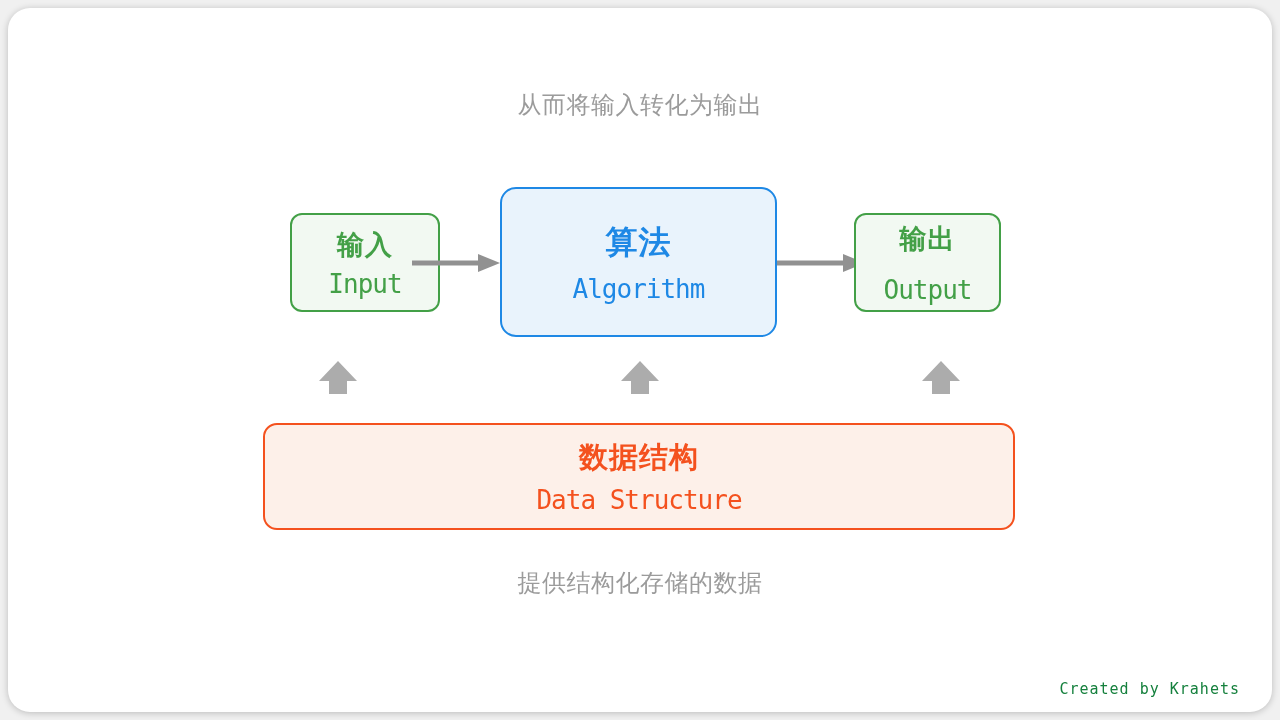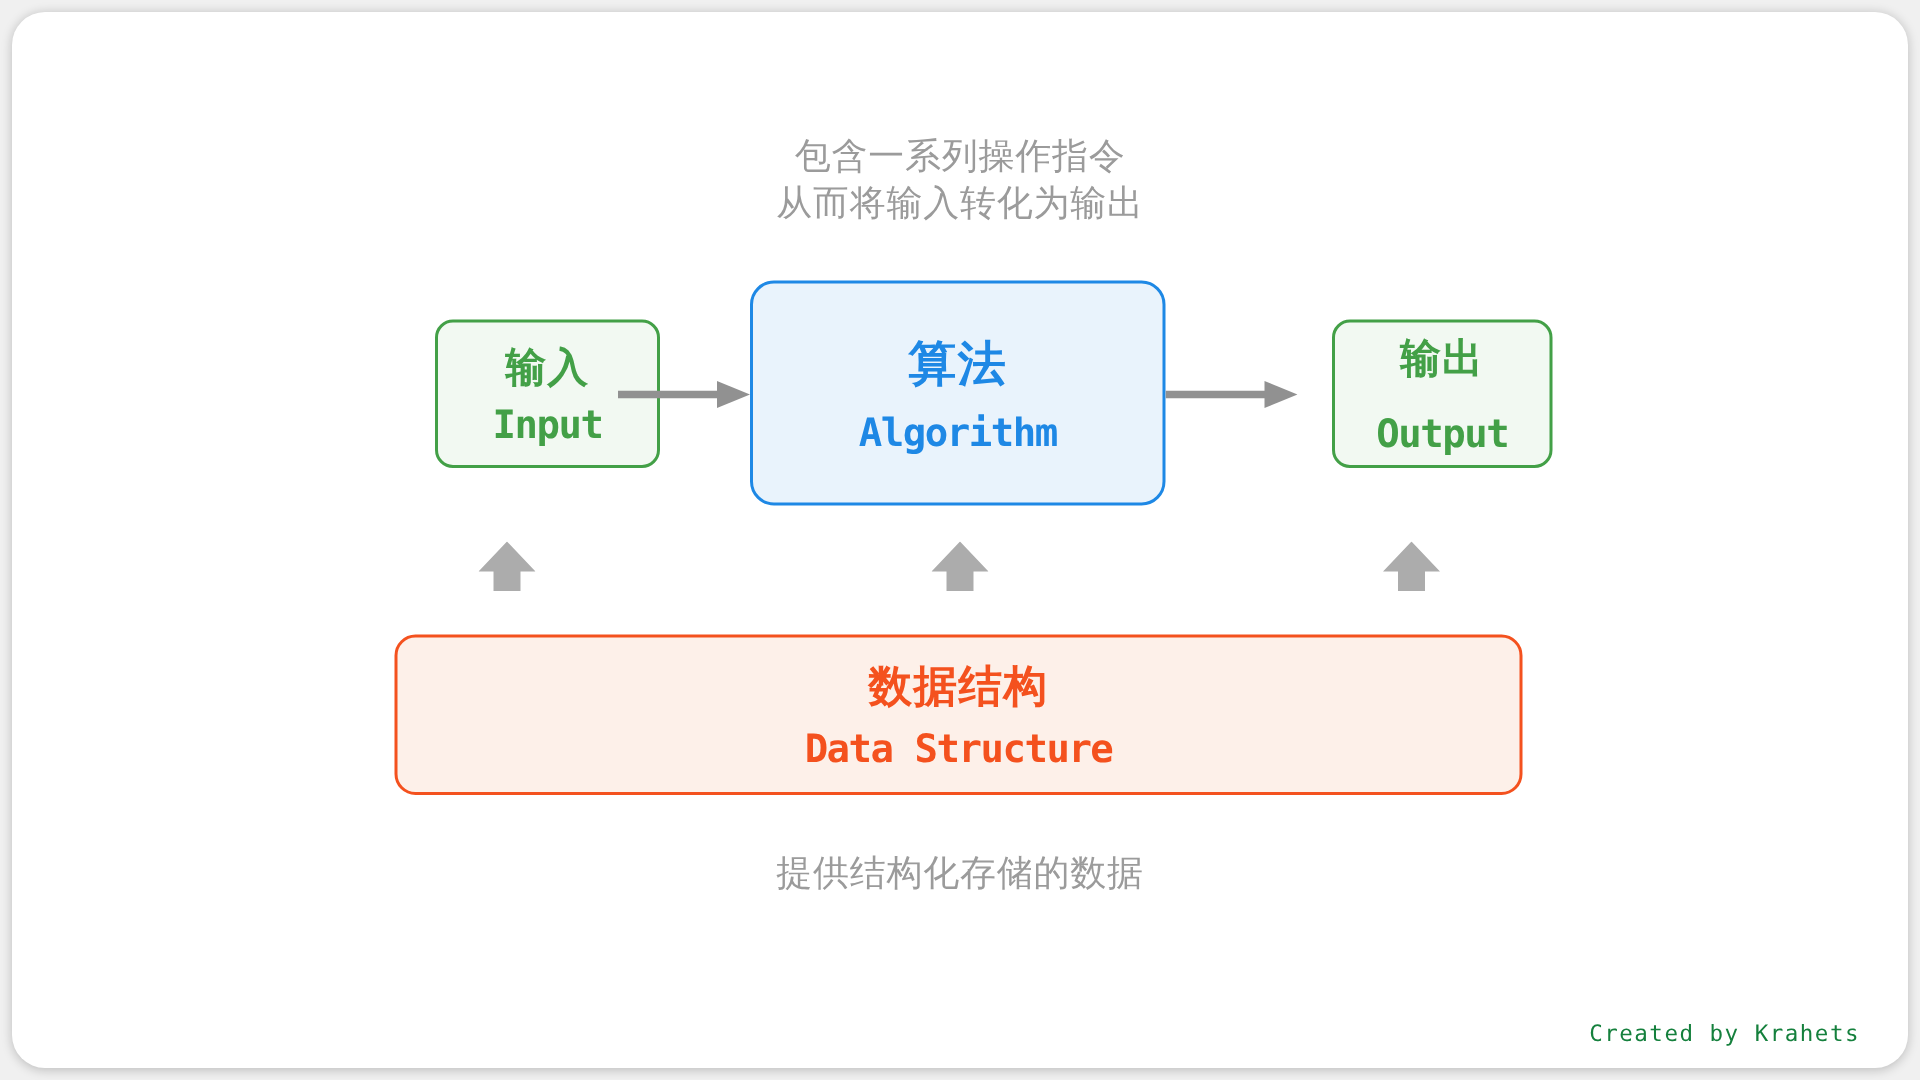--- a/index.html
+++ b/index.html
@@ -50,39 +50,38 @@
     justify-content: center;
   }
   .node .zh {
     font-weight: 700;
     letter-spacing: 1px;
   }
   .node .en {
     font-family: "DejaVu Sans Mono", "Liberation Mono", monospace;
     font-size: 26px;
     letter-spacing: -1px;
-    font-weight: bold;
   }
   .node-input {
     left: 254px; top: 205px;
     width: 150px; height: 99px;
     border-radius: 12px;
     gap: 6px;
     margin-left: 28px;
   }
   .node-input .zh, .node-output .zh { font-size: 27px; }
   .node-algorithm {
     left: 492px; top: 179px;
     width: 277px; height: 150px;
     border-radius: 16px;
     gap: 9px;
   }
   .node-algorithm .zh { font-size: 32px; }
   .node-output {
-    left: 880px; top: 205px;
+    left: 846px; top: 205px;
     width: 147px; height: 99px;
     border-radius: 12px;
     gap: 18px;
   }
   .node-ds {
     left: 255px; top: 415px;
     width: 752px; height: 107px;
     border-radius: 14px;
     gap: 7px;
   }
@@ -112,21 +111,20 @@
     letter-spacing: 1px;
   }
 </style>
 </head>
 <body>
 
 <div class="page">
   <div class="card">
 
     <div class="caption caption-top">
-      <div>包含一系列操作指令</div>
       <div>从而将输入转化为输出</div>
     </div>
 
     <div class="node node-input" style="border-color: rgb(67, 160, 71); background: rgb(242, 249, 242); color: rgb(67, 160, 71);">
       <div class="zh">输入</div>
       <div class="en">Input</div>
     </div>
 
     <svg class="arrow-right arrow-right-1" width="88" height="22" viewBox="0 0 88 22">
       <line x1="0" y1="11" x2="69" y2="11" stroke="currentColor" stroke-width="5"></line>

